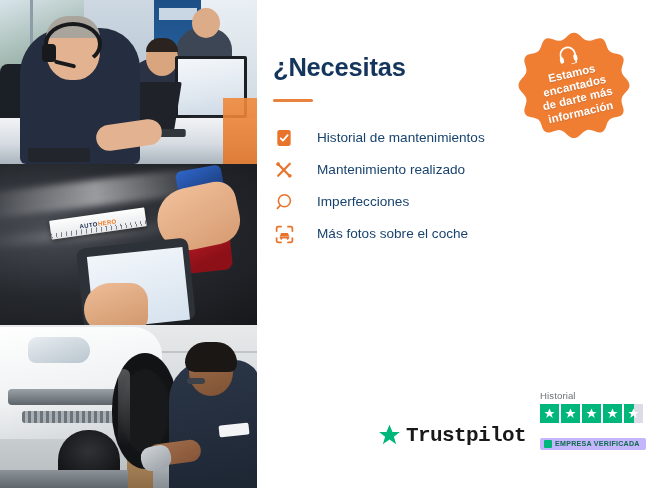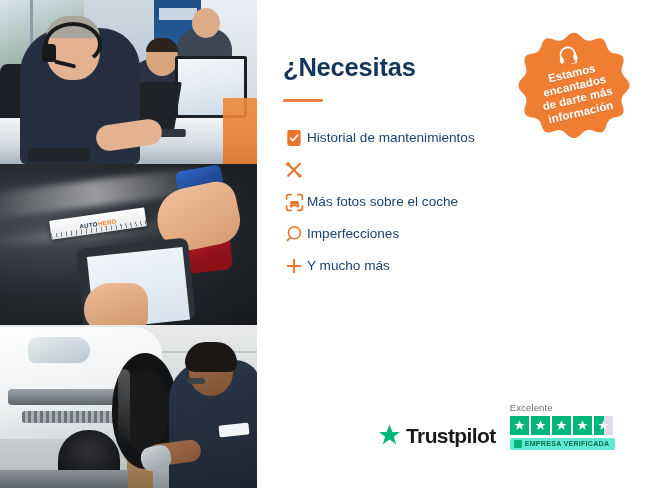--- a/index.html
+++ b/index.html
@@ -171,21 +171,21 @@
     background: linear-gradient(180deg,#b08a5e 0%,#8e6c46 100%); }
   .p3-cab { position:absolute; right:28px; bottom:0; width:76px; height:26px;
     background: linear-gradient(180deg,#aeb4b8,#888f94); }
   .p3-lift { position:absolute; left:-8px; bottom:0; width:136px; height:18px;
     background: linear-gradient(180deg,#8c9298,#5f666c); }
 
   
   .content {
     flex: 1 1 auto;
     position: relative;
-    padding: 52px 28px 0 26px;
+    padding: 52px 28px 0 16px;
     background: #ffffff;
   }
   .headline {
     color: #14365c;
     font-size: 25.5px;
     font-weight: bold;
     line-height: 1.22;
     letter-spacing: -0.2px;
     max-width: 235px;
   }
@@ -194,21 +194,21 @@
     width: 40px; height: 3px;
     background: #e8823c;
     border-radius: 2px;
   }
 
   
   .features { margin-top: 20px; list-style: none; }
   .feature {
     display: flex; align-items: center;
     height: 32px;
-    gap: 2px;
+    gap: 22px;
   }
   .feature .ico { width: 22px; height: 22px; flex: 0 0 22px;
     display: flex; align-items: center; justify-content: center; }
   .feature .flabel {
     color: #18436e; font-size: 13.6px; line-height: 1;
     white-space: nowrap;
   }
 
   .contact-copy {
     margin-top: 18px;
@@ -241,31 +241,31 @@
     letter-spacing: .1px;
   }
 
   
   .trust {
     position: absolute;
     left: 120px; bottom: 38px;
     display: flex; align-items: flex-end; gap: 14px;
   }
   .tp-logo { display: flex; align-items: center; gap: 4px; padding-bottom: 2px; }
-  .tp-name { color: #191919; font-size: 21px; font-weight: bold; letter-spacing: -.6px; }
+  .tp-name { color: #191919; font-size: 21px; font-weight: bold; letter-spacing: -.6px; font-family: Liberation Mono, monospace; }
   .tp-right { display: flex; flex-direction: column; align-items: flex-start; gap: 3px; }
   .tp-excelente { color: #6d7278; font-size: 9.6px; letter-spacing: .1px; }
   .tp-stars { display: flex; gap: 2px; }
   .tp-star { width: 19px; height: 19px; background: #00b67a;
     display: flex; align-items: center; justify-content: center; }
   .tp-star.partial { background: linear-gradient(90deg,#00b67a 55%,#dcdce6 55%); }
   .tp-verified {
-    margin-top: 0;
+    margin-top: 12px;
     display: flex; align-items: center; gap: 3px;
-    background: #5eead4; border-radius: 2px;
+    background: #c4b5fd; border-radius: 2px;
     padding: 2px 6px 2px 4px;
   }
   .tp-vlabel { color: #0e6b4c; font-size: 7.1px; font-weight: bold; letter-spacing: .25px; }
   .tp-vcheck { width: 8px; height: 8px; background: #00b67a; border-radius: 1px;
     display: flex; align-items: center; justify-content: center; }
 </style>
 </head>
 <body>
 
 <div class="banner">
@@ -362,61 +362,51 @@
         <span class="ico">
           <svg width="20" height="20" viewBox="0 0 24 24">
             <g stroke="#e8732a" stroke-width="2.6" stroke-linecap="round">
               <path d="M4.5 4.5L18.5 19"></path>
               <path d="M19 4.5L5 19"></path>
             </g>
             <circle cx="5" cy="5" r="2.2" fill="#e8732a"></circle>
             <circle cx="19" cy="19" r="2.2" fill="#e8732a"></circle>
           </svg>
         </span>
+        <span class="flabel">Mantenimiento realizado</span>
+      </li>
+
+      <li class="feature">
+        <span class="ico">
+          <svg width="20" height="20" viewBox="0 0 24 24">
+            <circle cx="12.5" cy="10.5" r="7.2" fill="none" stroke="#e8732a" stroke-width="1.9"></circle>
+            <path d="M7.4 16.2L4.2 19.6" stroke="#e8732a" stroke-width="2.1" stroke-linecap="round"></path>
+          </svg>
+        </span>
+        <span class="flabel">Imperfecciones</span>
       </li>
 
       <li class="feature">
         <span class="ico">
           <svg width="21" height="21" viewBox="0 0 24 24">
             <g fill="none" stroke="#e8732a" stroke-width="2" stroke-linecap="round">
               <path d="M3 8V4.8A1.8 1.8 0 0 1 4.8 3H8"></path>
               <path d="M16 3h3.2A1.8 1.8 0 0 1 21 4.8V8"></path>
               <path d="M21 16v3.2A1.8 1.8 0 0 1 19.2 21H16"></path>
               <path d="M8 21H4.8A1.8 1.8 0 0 1 3 19.2V16"></path>
             </g>
             <path d="M6.6 14.4h10.8v2.1H6.6z" fill="#e8732a"></path>
             <path d="M8.1 10.4h7.8l1.5 4H6.6z" fill="#e8732a"></path>
             <circle cx="8.4" cy="16.8" r="1.15" fill="#e8732a"></circle>
             <circle cx="15.6" cy="16.8" r="1.15" fill="#e8732a"></circle>
           </svg>
         </span>
         <span class="flabel">Más fotos sobre el coche</span>
       </li>
 
-      <li class="feature">
-        <span class="ico">
-          <svg width="20" height="20" viewBox="0 0 24 24">
-            <circle cx="12.5" cy="10.5" r="7.2" fill="none" stroke="#e8732a" stroke-width="1.9"></circle>
-            <path d="M7.4 16.2L4.2 19.6" stroke="#e8732a" stroke-width="2.1" stroke-linecap="round"></path>
-          </svg>
-        </span>
-        <span class="flabel">Imperfecciones</span>
-      </li>
-
-      <li class="feature">
-        <span class="ico">
-          <svg width="20" height="20" viewBox="0 0 24 24">
-            <g stroke="#e8732a" stroke-width="2.3" stroke-linecap="round">
-              <path d="M12 4.4v15.2"></path>
-                <path d="M4.4 12h15.2"></path>
-            </g>
-          </svg>
-        </span>
-        <span class="flabel">Y mucho más</span>
-      </li>
     </ul>
 
 
     <div class="badge">
       <svg class="badge-burst" viewBox="0 0 200 200">
         <path fill="#ef7d32" d="M100 4c9 0 13 11 21.5 12.8 8.6 1.8 16-6.5 23.8-3 7.8 3.5 5.8 14.6 12.2 20
           6.4 5.4 17.2 2.2 21.4 9.6 4.2 7.4-3.8 15.3-2 23.9 1.8 8.5 12.6 12.6 12.6 21.6 0 9-10.8 13.1-12.6 21.6
           -1.8 8.6 6.2 16.5 2 23.9-4.2 7.4-15 4.2-21.4 9.6-6.4 5.4-4.4 16.5-12.2 20-7.8 3.5-15.2-4.8-23.8-3
           C113 163 109 174 100 174c-9 0-13-11-21.5-12.8-8.6-1.8-16 6.5-23.8 3-7.8-3.5-5.8-14.6-12.2-20
           -6.4-5.4-17.2-2.2-21.4-9.6-4.2-7.4 3.8-15.3 2-23.9C21.3 102.2 10.5 98.1 10.5 89c0-9 10.8-13.1 12.6-21.6
@@ -437,21 +427,21 @@
     </div>
 
     <div class="trust">
       <div class="tp-logo">
         <svg width="25" height="25" viewBox="0 0 24 24">
           <path fill="#00b67a" d="M12 1.6l2.9 7.1H22l-5.8 4.4 2.2 7.3L12 15.9 5.6 20.4l2.2-7.3L2 8.7h7.1z"></path>
         </svg>
         <span class="tp-name">Trustpilot</span>
       </div>
       <div class="tp-right">
-        <span class="tp-excelente">Excelente</span>
+        <span class="tp-excelente">Historial</span>
         <div class="tp-stars">
           <span class="tp-star">
             <svg width="13" height="13" viewBox="0 0 24 24">
                 <path fill="#ffffff" d="M12 2.6l2.7 6.6h6.6l-5.4 4.1 2.1 6.8L12 15.9 5.9 20.1 8 13.3 2.6 9.2h6.6z"></path>
               </svg>
           </span>
           <span class="tp-star">
             <svg width="13" height="13" viewBox="0 0 24 24">
                 <path fill="#ffffff" d="M12 2.6l2.7 6.6h6.6l-5.4 4.1 2.1 6.8L12 15.9 5.9 20.1 8 13.3 2.6 9.2h6.6z"></path>
               </svg>

